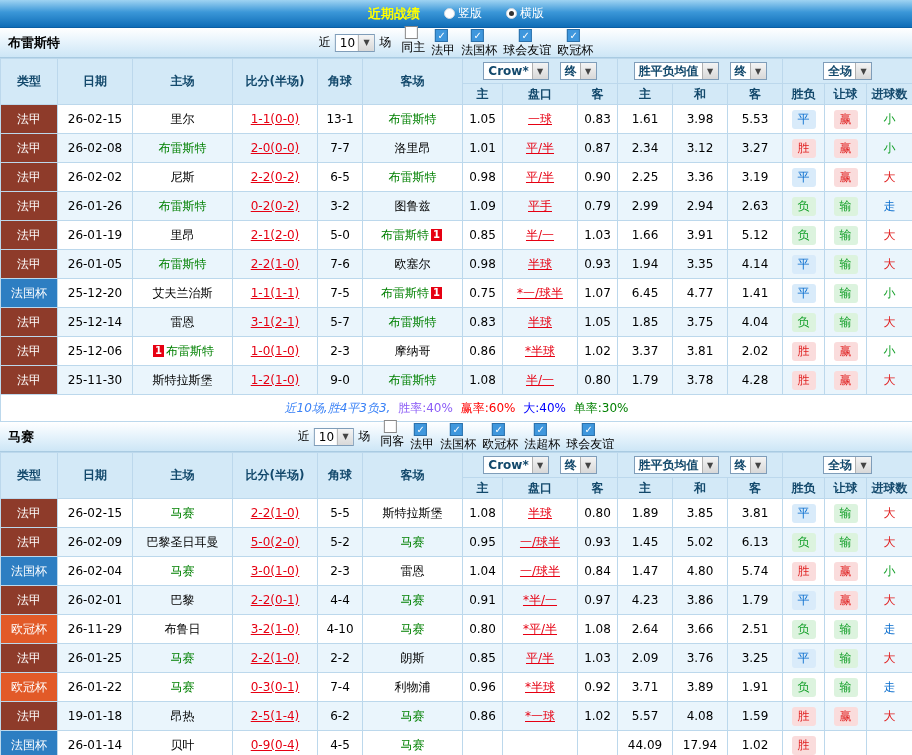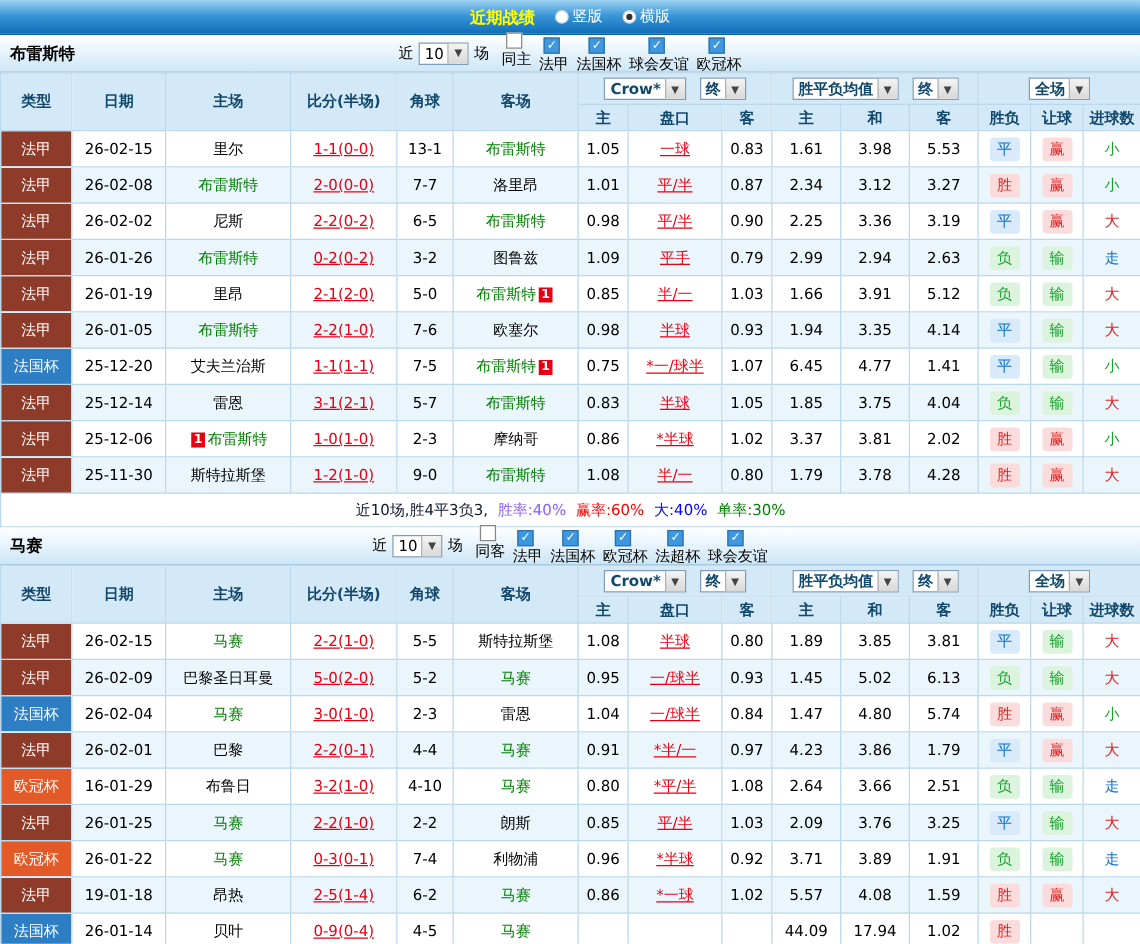--- a/index.html
+++ b/index.html
@@ -1,18 +1,18 @@
 <!DOCTYPE html>
 <html><head>
 <meta charset="utf-8">
 <style>
   html,body{margin:0;padding:0;width:912px;height:755px;overflow:hidden;background:#fff;
     font-family:"DejaVu Sans","Liberation Sans",sans-serif;font-size:12px;color:#000;}
   .topbar{height:27px;background:linear-gradient(180deg,#9fd3f2 0%,#3b97d8 45%,#0f6db7 100%);
-    display:flex;align-items:center;justify-content:center;gap:12px;border-bottom:1px solid #0b5fa4;}
+    display:flex;align-items:center;justify-content:center;gap:20px;border-bottom:1px solid #0b5fa4;}
   .page-title{color:#ffff00;font-weight:bold;font-size:13px;}
   .radio-opt{display:inline-flex;align-items:center;color:#fff;cursor:pointer;margin-left:4px;}
   .radio{display:inline-block;width:11px;height:11px;border-radius:50%;background:#fff;
     border:1px solid #cfd8e0;box-sizing:border-box;margin-right:3px;position:relative;}
   .radio.checked::after{content:'';position:absolute;left:2px;top:2px;width:5px;height:5px;border-radius:50%;background:#333;}
   .section-bar{height:29px;background:linear-gradient(180deg,#ffffff 0%,#e8f4fc 45%,#cde6f6 100%);
     border-bottom:1px solid #a9cbe2;display:flex;align-items:center;position:relative;}
   .team-title{font-weight:bold;font-size:13px;margin-left:8px;color:#000;}
   .filters{position:absolute;left:50%;transform:translateX(-50%);display:flex;align-items:center;gap:4px;white-space:nowrap;}
   .sel{display:inline-flex;align-items:center;background:#fff;border:1px solid #7f9db9;height:18px;
@@ -330,21 +330,21 @@
             <td>1.79</td>
             <td>3.78</td>
             <td>4.28</td>
             <td><span class="pill red">胜</span></td>
             <td><span class="pill red">赢</span></td>
             <td><span class="txt red">大</span></td>
           </tr>
         </tbody>
       <tfoot>
         <tr>
-            <td class="summary" colspan="15" id="summary-0"><span style="color: #0f172a;">近10场,胜4平3负3,</span><span style="color: #8b5cf6;"> 胜率:40%</span><span style="color: rgb(255, 0, 0);"> 赢率:60%</span><span style="color: rgb(0, 0, 255);"> 大:40%</span><span style="color: rgb(0, 128, 0);"> 单率:30%</span></td>
+            <td class="summary" colspan="15" id="summary-0"><span style="color: #3b82f6; font-style: italic;">近10场,胜4平3负3,</span><span style="color: #8b5cf6;"> 胜率:40%</span><span style="color: rgb(255, 0, 0);"> 赢率:60%</span><span style="color: rgb(0, 0, 255);"> 大:40%</span><span style="color: rgb(0, 128, 0);"> 单率:30%</span></td>
           </tr>
       </tfoot>
     </table>
   </div>
 
   <div class="section">
     <div class="section-bar">
       <span class="team-title">马赛</span>
       <span class="filters">
         <span>近</span>
@@ -509,21 +509,21 @@
             <td>0.97</td>
             <td>4.23</td>
             <td>3.86</td>
             <td>1.79</td>
             <td><span class="pill blue">平</span></td>
             <td><span class="pill red">赢</span></td>
             <td><span class="txt red">大</span></td>
           </tr>
           <tr>
             <td class="type" style="background: rgb(226, 90, 40);">欧冠杯</td>
-            <td>16-01-29</td>
+            <td>26-11-29</td>
             <td class="team"><span>布鲁日</span></td>
             <td class="score">3-2(1-0)</td>
             <td>4-10</td>
             <td class="team"><span class="hl">马赛</span></td>
             <td>0.80</td>
             <td class="line">*平/半</td>
             <td>1.08</td>
             <td>2.64</td>
             <td>3.66</td>
             <td>2.51</td>

